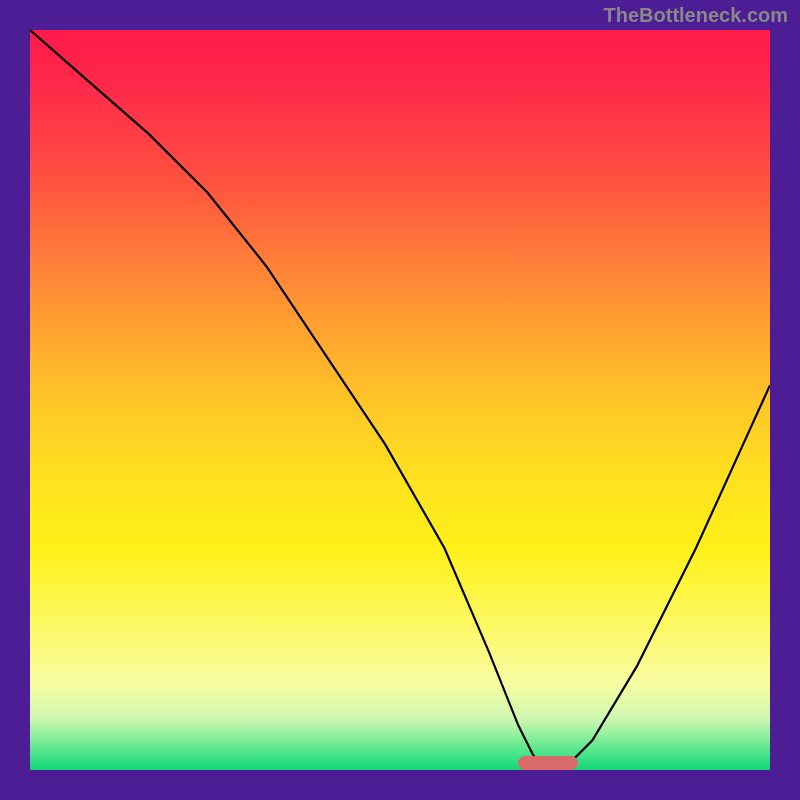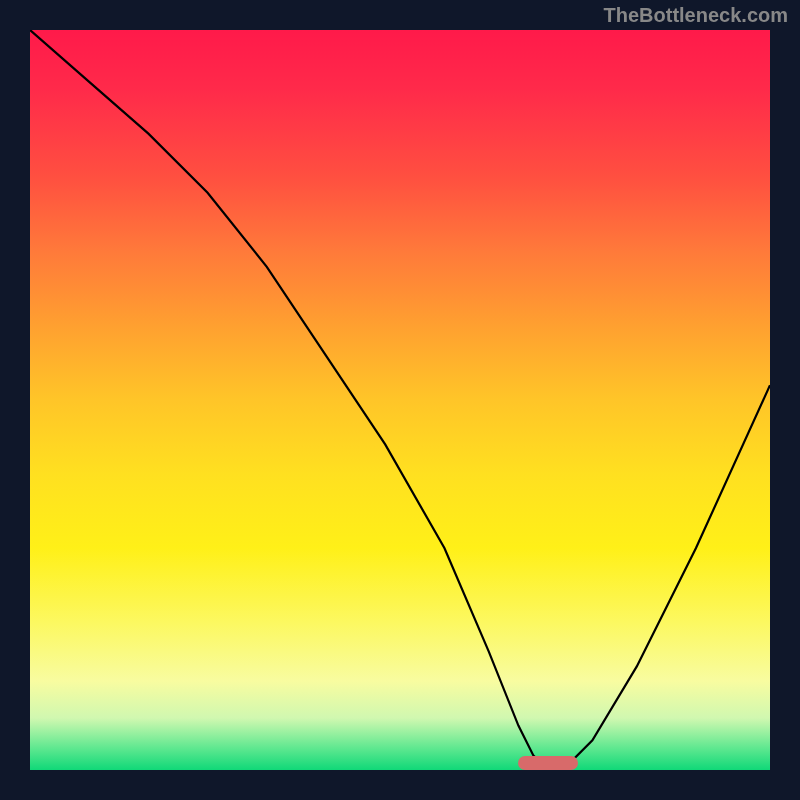--- a/index.html
+++ b/index.html
@@ -8,21 +8,21 @@
     width: 800px;
     height: 800px;
     overflow: hidden;
     font-family: Arial, sans-serif;
     background: #000;
   }
   .container {
     position: relative;
     width: 800px;
     height: 800px;
-    background: #0f172a;
+    background: #4c1d95;
   }
   .watermark {
     position: absolute;
     top: 4px;
     right: 12px;
     color: #888;
     font-size: 20px;
     font-weight: bold;
     z-index: 10;
   }

